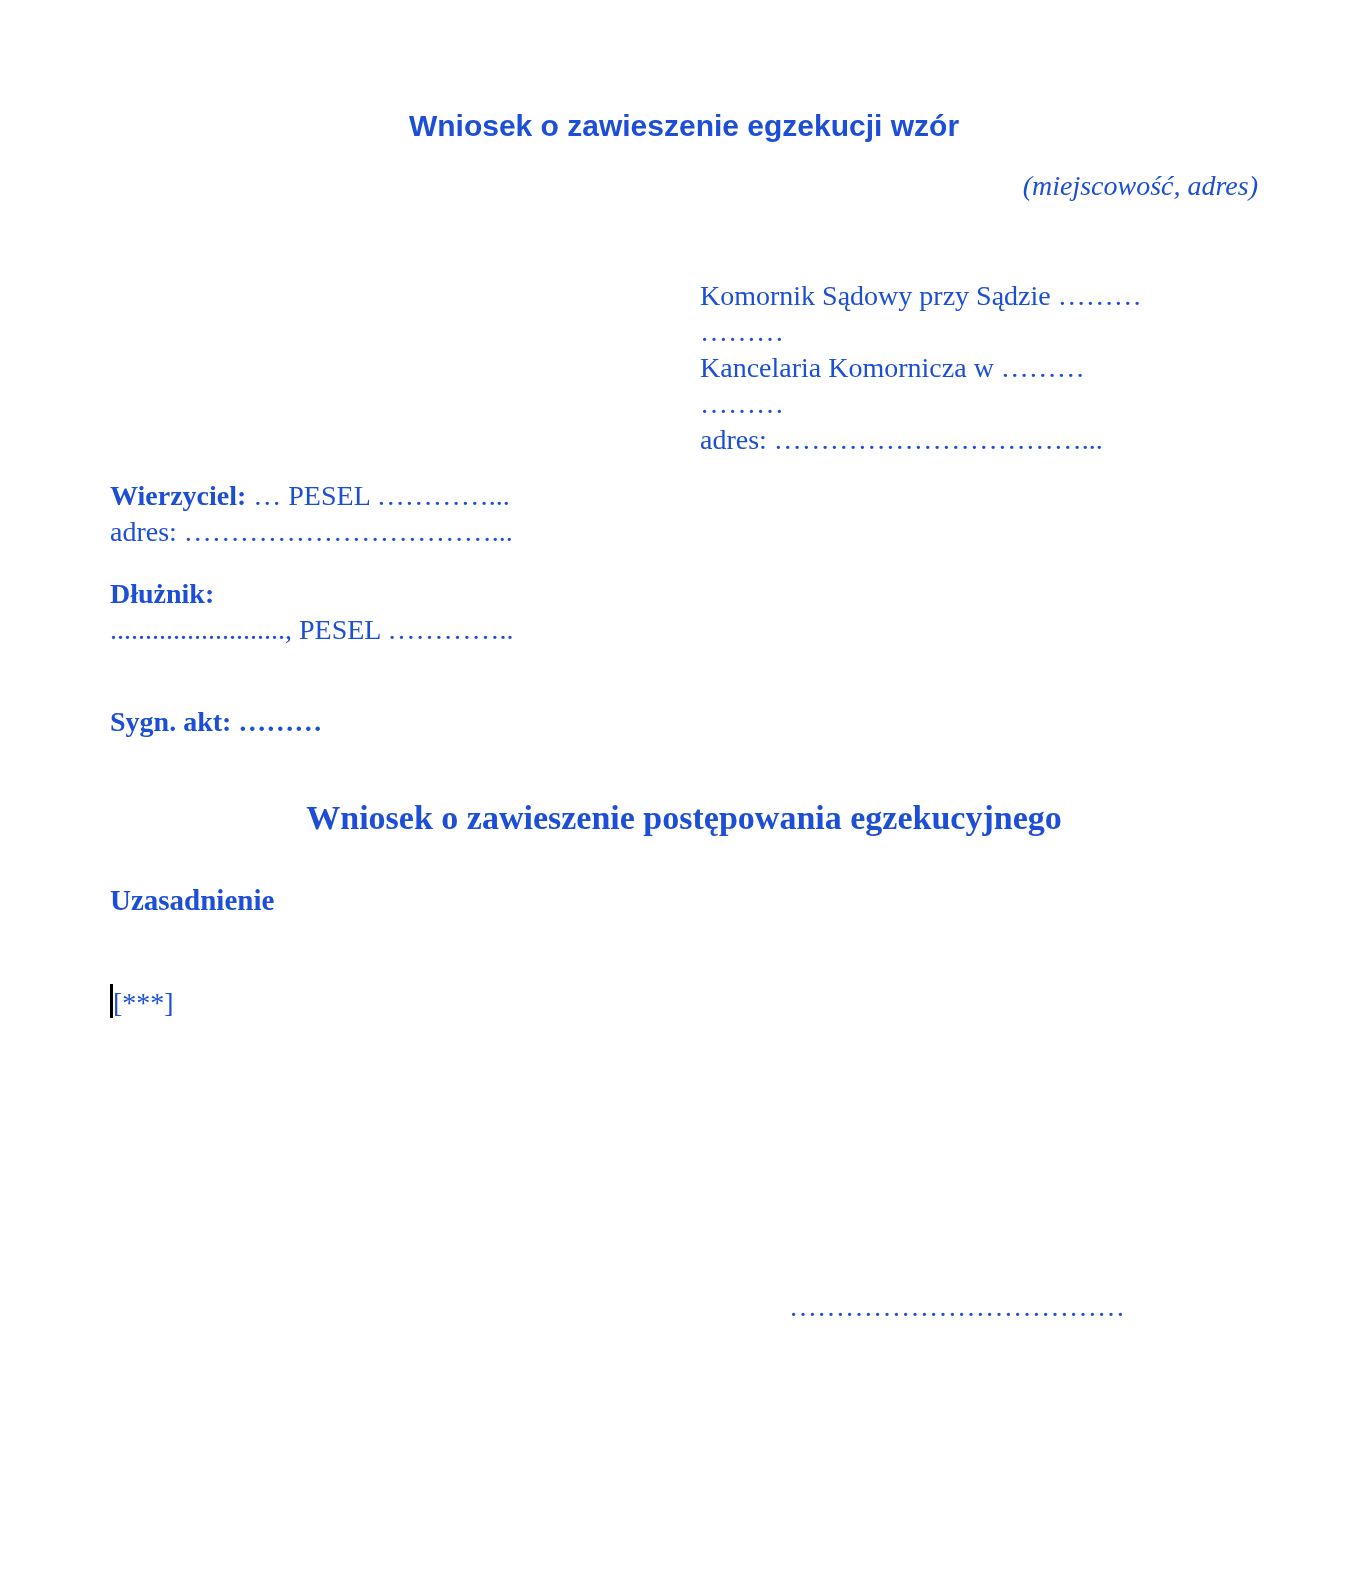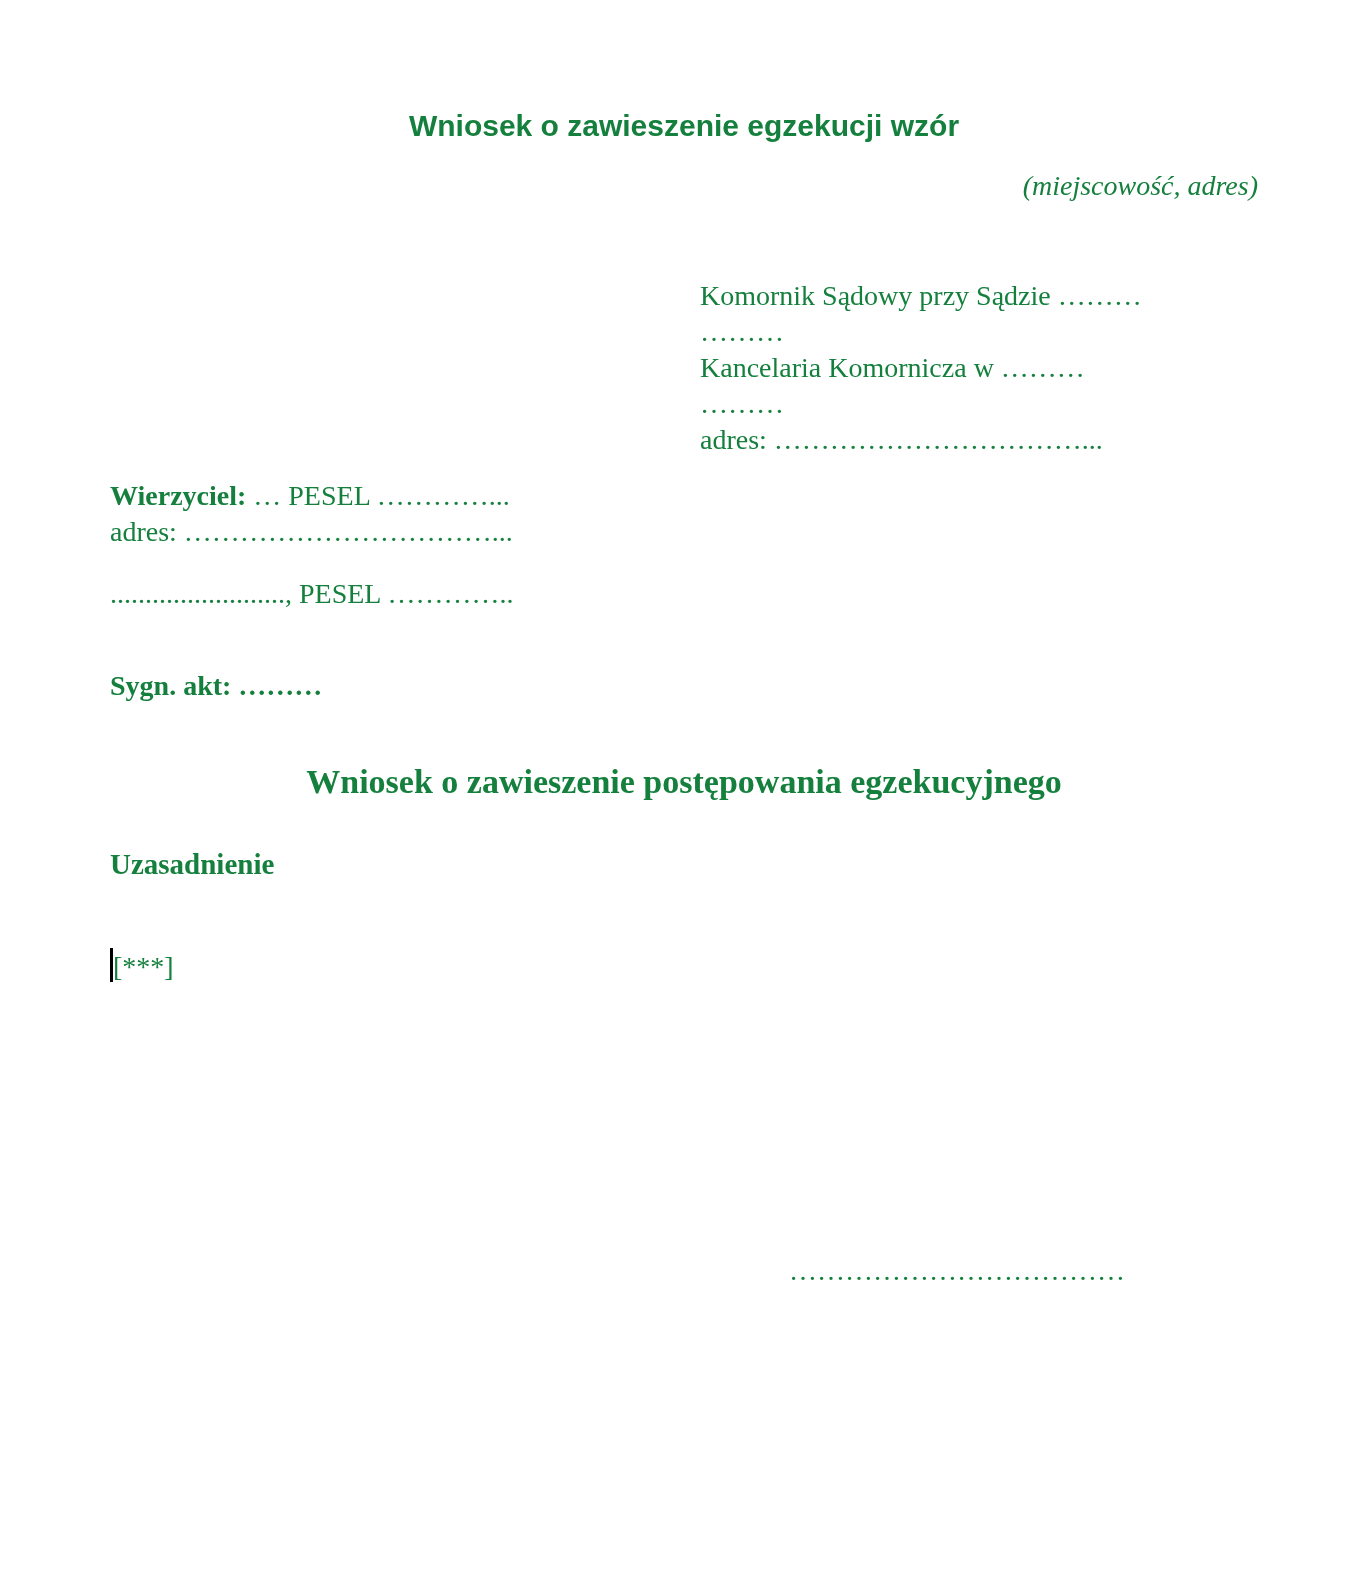--- a/index.html
+++ b/index.html
@@ -3,21 +3,21 @@
 <meta charset="utf-8">
 <style>
   * { margin:0; padding:0; box-sizing:border-box; }
   html, body { background:#ffffff; }
   .page {
     position:relative;
     width:1372px;
     height:1572px;
     margin:0 auto;
     background:#ffffff;
-    color:#15803d;
+    color:#1d4ed8;
     font-family:"Liberation Serif", serif;
     font-size:28px;
     line-height:36px;
     overflow:hidden;
   }
   .content { padding:108px 114px 0 110px; }
 
   .doc-title {
     font-family:"Liberation Sans", sans-serif;
     font-weight:bold;
@@ -95,20 +95,21 @@
       <div>………</div>
       <div>adres: ……………………………...</div>
     </div>
 
     <div class="creditor">
       <div><span class="bold">Wierzyciel:</span> <span>… PESEL …………...</span></div>
       <div>adres: ……………………………...</div>
     </div>
 
     <div class="debtor">
+      <div class="bold">Dłużnik:</div>
       <div>........................., PESEL …………..</div>
     </div>
 
     <div class="case-ref">Sygn. akt: ………</div>
 
     <h2 class="section-heading">Wniosek o zawieszenie postępowania egzekucyjnego</h2>
 
 
     <h2 class="justification-heading">Uzasadnienie</h2>
 

